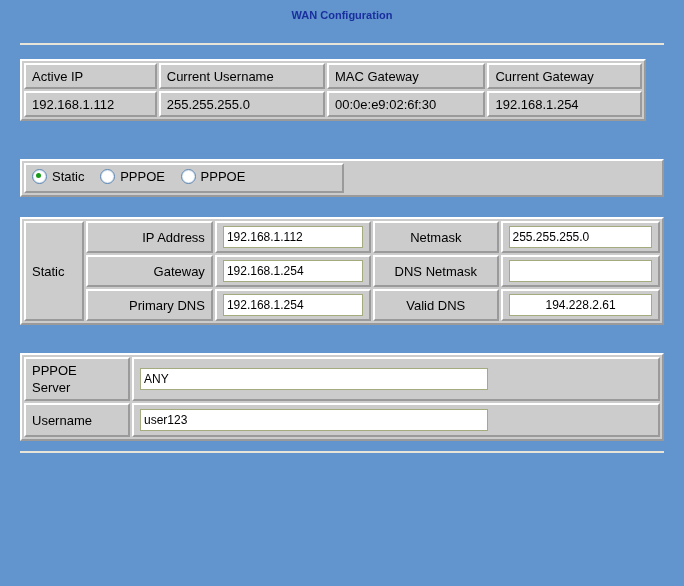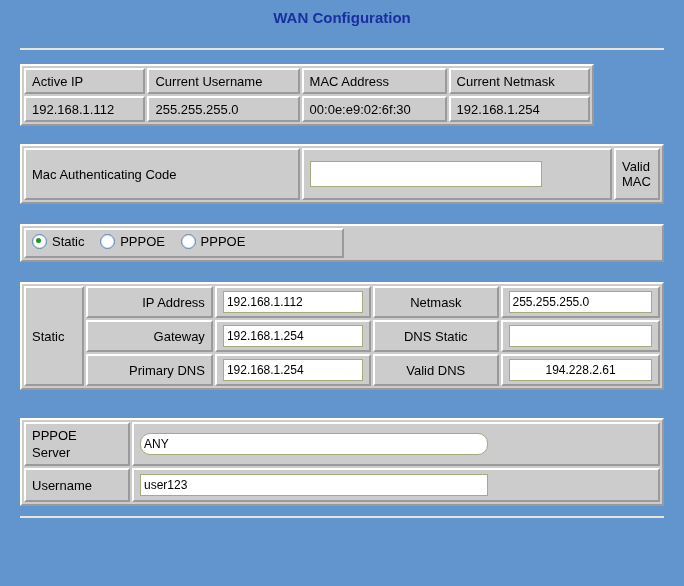--- a/index.html
+++ b/index.html
@@ -19,21 +19,21 @@
 
   .page {
     position: relative;
     width: 684px;
     height: 586px;
   }
 
   
   .title {
     text-align: center;
-    font-size: 15px;
+    font-size: 11px;
     font-weight: bold;
     color: #1a2f9e;
     padding-top: 9px;
     letter-spacing: 0px;
   }
 
   
   .hrule {
     height: 2px;
     background: #e8e4d8;
@@ -83,21 +83,21 @@
     outline: none;
   }
 
   
   .sp18 { height: 18px; }
   .sp14 { height: 14px; }
   .sp20 { height: 20px; }
   .sp8  { height: 8px; }
 
   
-  .status-tbl { width: 574px; }
+  .status-tbl { width: 626px; }
   .status-tbl td { height: 26px; padding: 2px 6px; }
 
   
   .mac-tbl { width: 644px; }
   .mac-tbl td { height: 52px; }
   .mac-label { width: 282px; }
   .mac-input-cell { width: 312px; }
   .mac-valid {
     width: 46px;
     line-height: 15px;
@@ -183,48 +183,34 @@
 
   <div class="hrule top"></div>
 
   <div class="sp14"></div>
 
   <table class="panel status-tbl">
     <tbody>
         <tr>
       <td class="left">Active IP</td>
       <td class="left">Current Username</td>
-      <td class="left">MAC Address</td>
-      <td class="left">Current Netmask</td>
+      <td class="left">MAC Gateway</td>
+      <td class="left">Current Gateway</td>
     </tr>
     <tr>
       <td class="left">192.168.1.112</td>
       <td class="left">255.255.255.0</td>
       <td class="left">00:0e:e9:02:6f:30</td>
       <td class="left">192.168.1.254</td>
     </tr>
   </tbody>
     </table>
 
   <div class="sp18"></div>
 
-  <table class="panel mac-tbl">
-    <tbody>
-        <tr>
-      <td class="mac-label left">Mac Authenticating Code</td>
-      <td class="mac-input-cell">
-        <input class="txt" style="width: 232px; height: 26px;" value="">
-      </td>
-      <td class="mac-valid">
-        <span>Valid</span><br>
-        <span>MAC</span>
-      </td>
-    </tr>
-  </tbody>
-    </table>
 
   <div class="sp20"></div>
 
   <div class="mode-wrap">
     <div class="mode-inner">
       <span class="radio-grp">
         <span class="radio on"></span>
         <span>Static</span>
       </span>
       <span class="radio-grp">
@@ -251,21 +237,21 @@
       <td class="static-fieldlabel2 center">Netmask</td>
       <td class="static-inputcell2">
         <input class="txt" style="width: 100%;" value="255.255.255.0">
       </td>
     </tr>
     <tr>
       <td class="static-fieldlabel center">Gateway</td>
       <td class="static-inputcell">
         <input class="txt" style="width: 100%;" value="192.168.1.254">
       </td>
-      <td class="static-fieldlabel2 center">DNS Static</td>
+      <td class="static-fieldlabel2 center">DNS Netmask</td>
       <td class="static-inputcell2">
         <input class="txt" style="width: 100%;" value="">
       </td>
     </tr>
     <tr>
       <td class="static-fieldlabel center">Primary DNS</td>
       <td class="static-inputcell">
         <input class="txt" style="width: 100%;" value="192.168.1.254">
       </td>
       <td class="static-fieldlabel2 center">Valid DNS</td>
@@ -280,21 +266,21 @@
   <div class="sp8"></div>
 
   <table class="panel pppoe-tbl">
     <tbody>
         <tr>
       <td class="pppoe-label left">
         <span>PPPOE</span><br>
         <span>Server</span>
       </td>
       <td class="pppoe-inputcell">
-        <input class="txt" style="width: 348px; border-radius: 10px;" value="ANY">
+        <input class="txt" style="width: 348px;" value="ANY">
       </td>
     </tr>
     <tr>
       <td class="pppoe-label left">Username</td>
       <td class="pppoe-inputcell">
         <input class="txt" style="width: 348px;" value="user123">
       </td>
     </tr>
   </tbody>
     </table>

